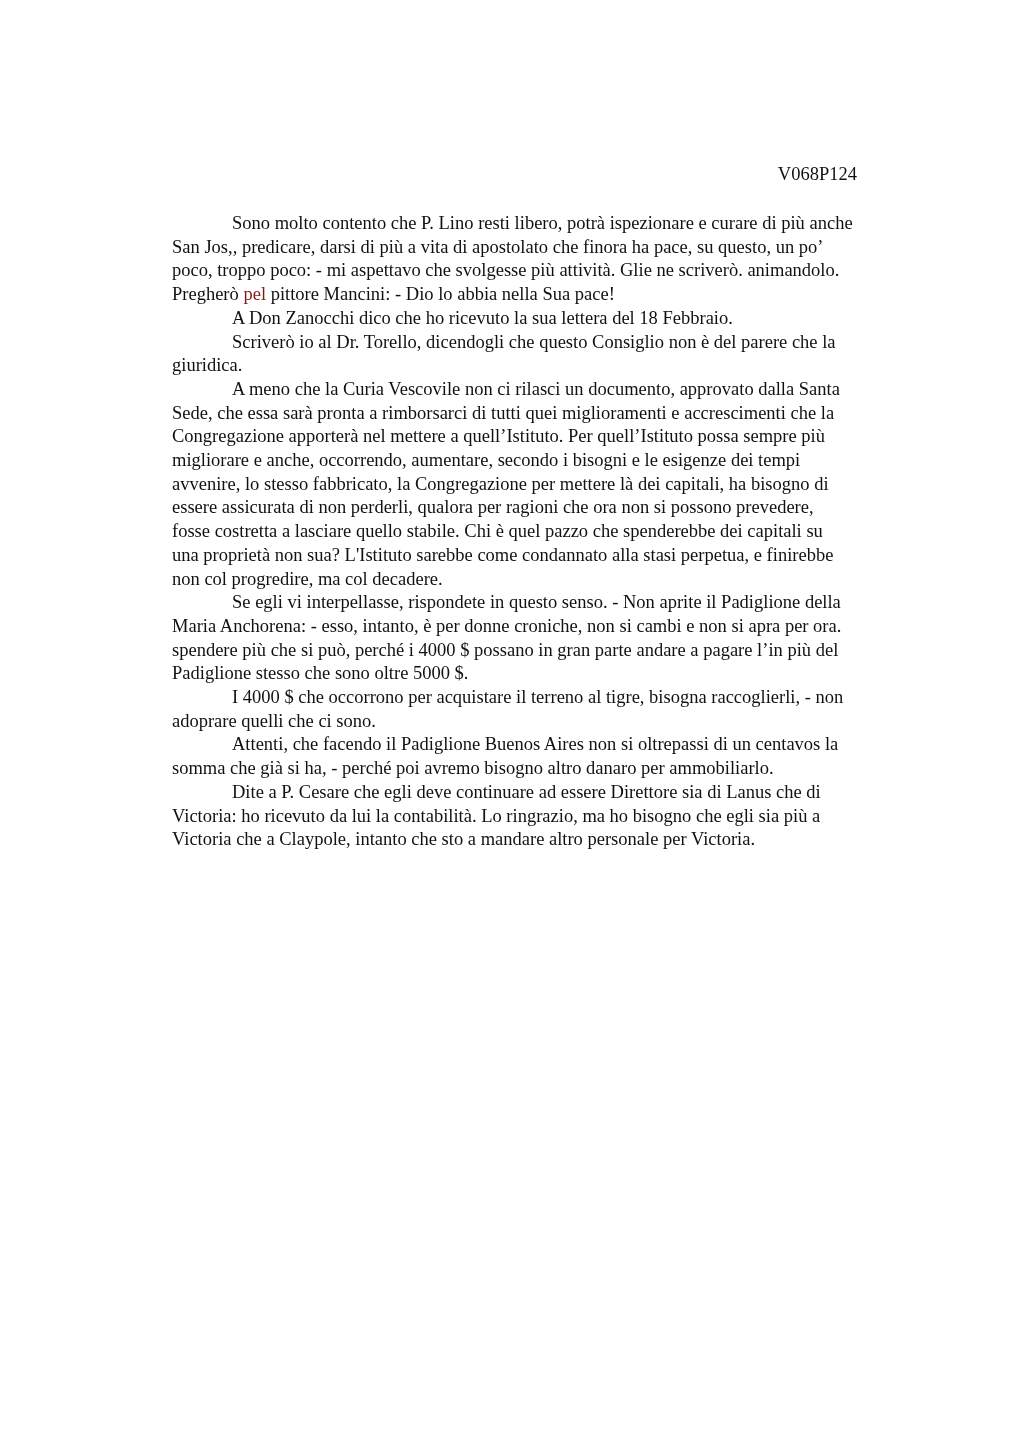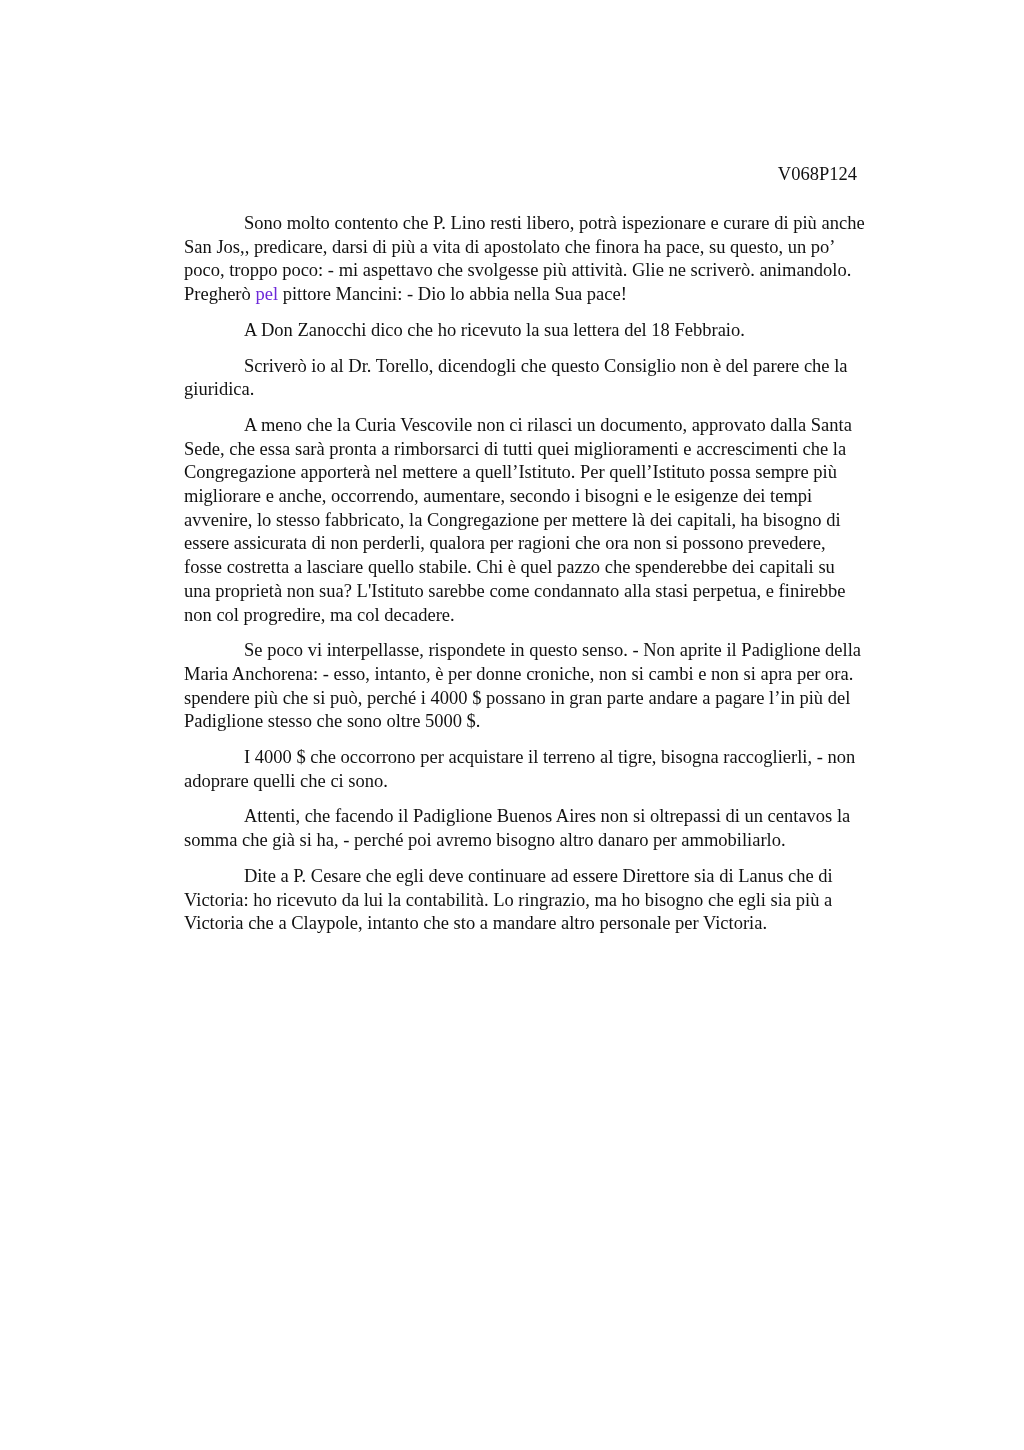--- a/index.html
+++ b/index.html
@@ -27,21 +27,21 @@
       line-height: 24px;
       padding-right: 75px;
       margin: 16px 0 26px 0;
     }
     .body-text {
       font-size: 18.5px;
       line-height: 23.7px;
       margin: 0;
     }
     .para {
-      margin: 12px;
+      margin: 0;
       text-indent: 60px;
       white-space: normal;
     }
     .line {
       display: block;
       white-space: nowrap;
     }
     .hl {
       color: #ff00ff;
     }
@@ -51,21 +51,21 @@
 
 <div class="page">
   <div class="page-id">V068P124</div>
 
   <div class="body-text">
 
     <p class="para">
       <span class="line">Sono molto contento che P. Lino resti libero, potrà ispezionare e curare di più anche</span>
       <span class="line" style="text-indent:0">San Jos,, predicare, darsi di più a vita di apostolato che finora ha pace, su questo, un po’</span>
       <span class="line" style="text-indent:0">poco, troppo poco: - mi aspettavo che svolgesse più attività. Glie ne scriverò. animandolo.</span>
-      <span class="line" style="text-indent:0"><span>Pregherò </span><span class="hl" style="color: #6d28d9;">pel</span><span> pittore Mancini: - Dio lo abbia nella Sua pace!</span></span>
+      <span class="line" style="text-indent:0"><span>Pregherò </span><span class="hl" style="color: #7f1d1d;">pel</span><span> pittore Mancini: - Dio lo abbia nella Sua pace!</span></span>
     </p>
 
     <p class="para">
       <span class="line">A Don Zanocchi dico che ho ricevuto la sua lettera del 18 Febbraio.</span>
     </p>
 
     <p class="para">
       <span class="line">Scriverò io al Dr. Torello, dicendogli che questo Consiglio non è del parere che la</span>
       <span class="line" style="text-indent:0">giuridica.</span>
     </p>
@@ -76,21 +76,21 @@
       <span class="line" style="text-indent:0">Congregazione apporterà nel mettere a quell’Istituto. Per quell’Istituto possa sempre più</span>
       <span class="line" style="text-indent:0">migliorare e anche, occorrendo, aumentare, secondo i bisogni e le esigenze dei tempi</span>
       <span class="line" style="text-indent:0">avvenire, lo stesso fabbricato, la Congregazione per mettere là dei capitali, ha bisogno di</span>
       <span class="line" style="text-indent:0">essere assicurata di non perderli, qualora per ragioni che ora non si possono prevedere,</span>
       <span class="line" style="text-indent:0">fosse costretta a lasciare quello stabile. Chi è quel pazzo che spenderebbe dei capitali su</span>
       <span class="line" style="text-indent:0">una proprietà non sua? L'Istituto sarebbe come condannato alla stasi perpetua, e finirebbe</span>
       <span class="line" style="text-indent:0">non col progredire, ma col decadere.</span>
     </p>
 
     <p class="para">
-      <span class="line">Se poco vi interpellasse, rispondete in questo senso. - Non aprite il Padiglione della</span>
+      <span class="line">Se egli vi interpellasse, rispondete in questo senso. - Non aprite il Padiglione della</span>
       <span class="line" style="text-indent:0">Maria Anchorena: - esso, intanto, è  per donne croniche, non si cambi e non si apra per ora.</span>
       <span class="line" style="text-indent:0">spendere più che si può, perché i 4000 $ possano in gran parte andare a pagare l’in più del</span>
       <span class="line" style="text-indent:0">Padiglione stesso che sono oltre 5000 $.</span>
     </p>
 
     <p class="para">
       <span class="line">I 4000 $ che occorrono per acquistare il terreno al  tigre, bisogna raccoglierli, - non</span>
       <span class="line" style="text-indent:0">adoprare quelli che ci sono.</span>
     </p>
 

